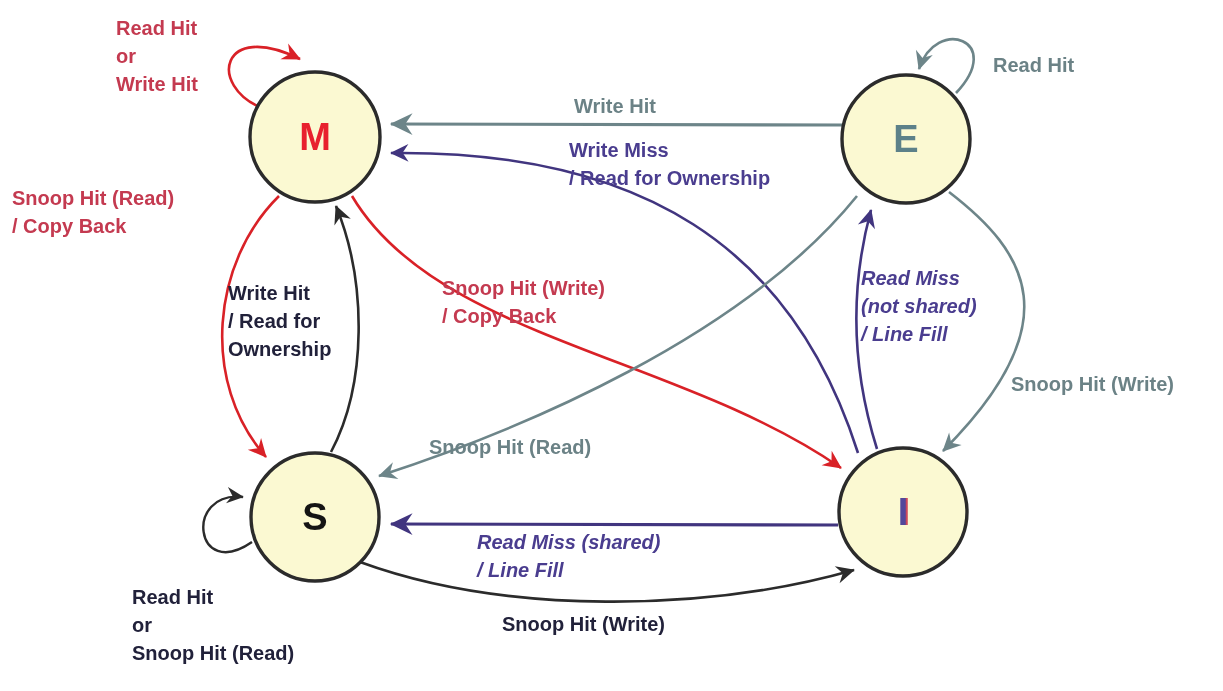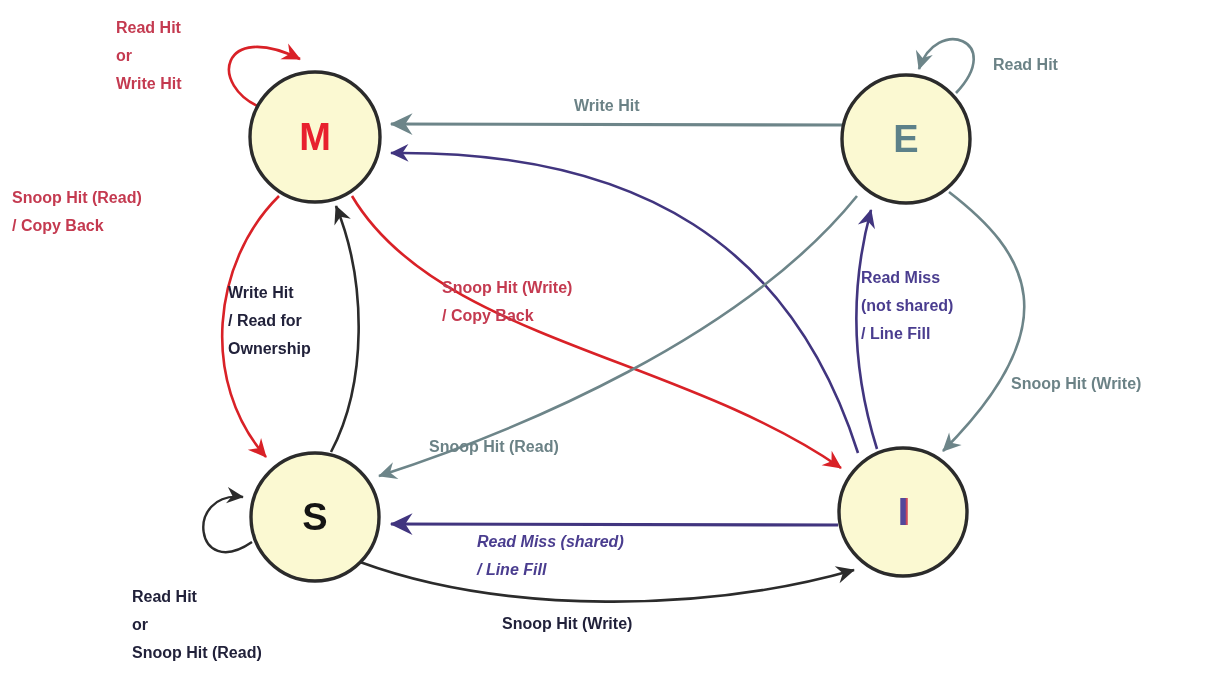--- a/index.html
+++ b/index.html
@@ -9,21 +9,21 @@
     --black-line:#2b2b2b; --black-text:#21213a;
     --node-fill:#fbf9d2; --node-stroke:#2b2b2b;
   }
   html,body{margin:0;padding:0;background:#ffffff;}
   #canvas{
     position:relative;width:1223px;height:691px;background:#ffffff;overflow:hidden;
     font-family:"Liberation Sans", sans-serif;
   }
   #edges{position:absolute;left:0;top:0;}
   .lbl{
-    position:absolute;font-weight:bold;font-size:16px;line-height:28px;
+    position:absolute;font-weight:bold;font-size:20px;line-height:28px;
     white-space:pre-line;letter-spacing:0px;
   }
   .lbl.red{color:var(--red-text);}
   .lbl.gray{color:var(--gray-text);}
   .lbl.purple{color:var(--purple-text);}
   .lbl.black{color:var(--black-text);}
   .node-letter{
     position:absolute;width:90px;text-align:center;font-weight:bold;font-size:38px;line-height:38px;
   }
   .node-letter.m{color:#e8212e;}
@@ -31,21 +31,21 @@
   .node-letter.s{color:#141414;}
   .node-letter.i{color:#53489b;text-shadow:2px 0 0 rgba(196,42,70,0.85);}
   
   .t0{left:116px;top:14px;}
   .t1{left:993px;top:51px;}
   .t2{left:574px;top:92px;}
   .t3{left:569px;top:136px;}
   .t4{left:12px;top:184px;}
   .t5{left:228px;top:279px;}
   .t6{left:442px;top:274px;}
-  .t7{left:861px;top:264px;}
+  .t7{left:861px;top:264px;font-style:italic;}
   .t8{left:1011px;top:370px;}
   .t9{left:429px;top:433px;}
   .t10{left:477px;top:528px;font-style:italic;}
   .t11{left:502px;top:610px;}
   .t12{left:132px;top:583px;}
   
   .nm{left:270px;top:118px;}
   .ne{left:861px;top:120px;}
   .ns{left:270px;top:498px;}
   .ni{left:858px;top:493px;}
@@ -104,20 +104,22 @@
   <div class="node-letter m nm">M</div>
   <div class="node-letter e ne">E</div>
   <div class="node-letter s ns">S</div>
   <div class="node-letter i ni">I</div>
 
   <div class="lbl red t0">Read Hit
 or
 Write Hit</div>
   <div class="lbl gray t1">Read Hit</div>
   <div class="lbl gray t2">Write Hit</div>
+  <div class="lbl purple t3">Write Miss
+/ Read for Ownership</div>
   <div class="lbl red t4">Snoop Hit (Read)
 / Copy Back</div>
   <div class="lbl black t5">Write Hit
 / Read for
 Ownership</div>
   <div class="lbl red t6">Snoop Hit (Write)
 / Copy Back</div>
   <div class="lbl purple t7">Read Miss
 (not shared)
 / Line Fill</div>

